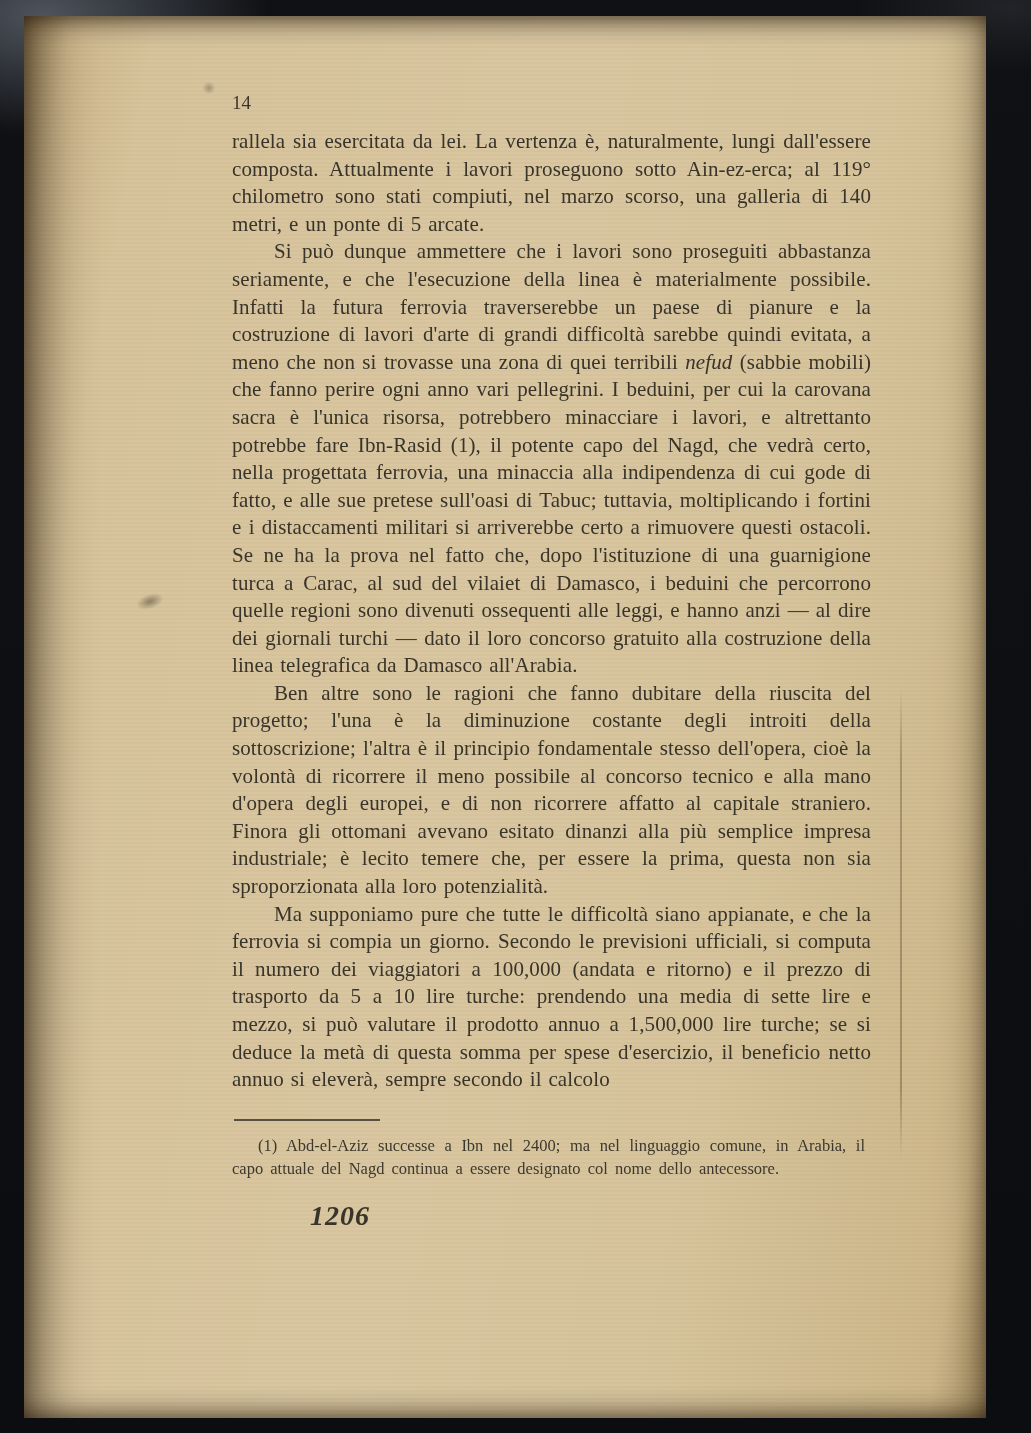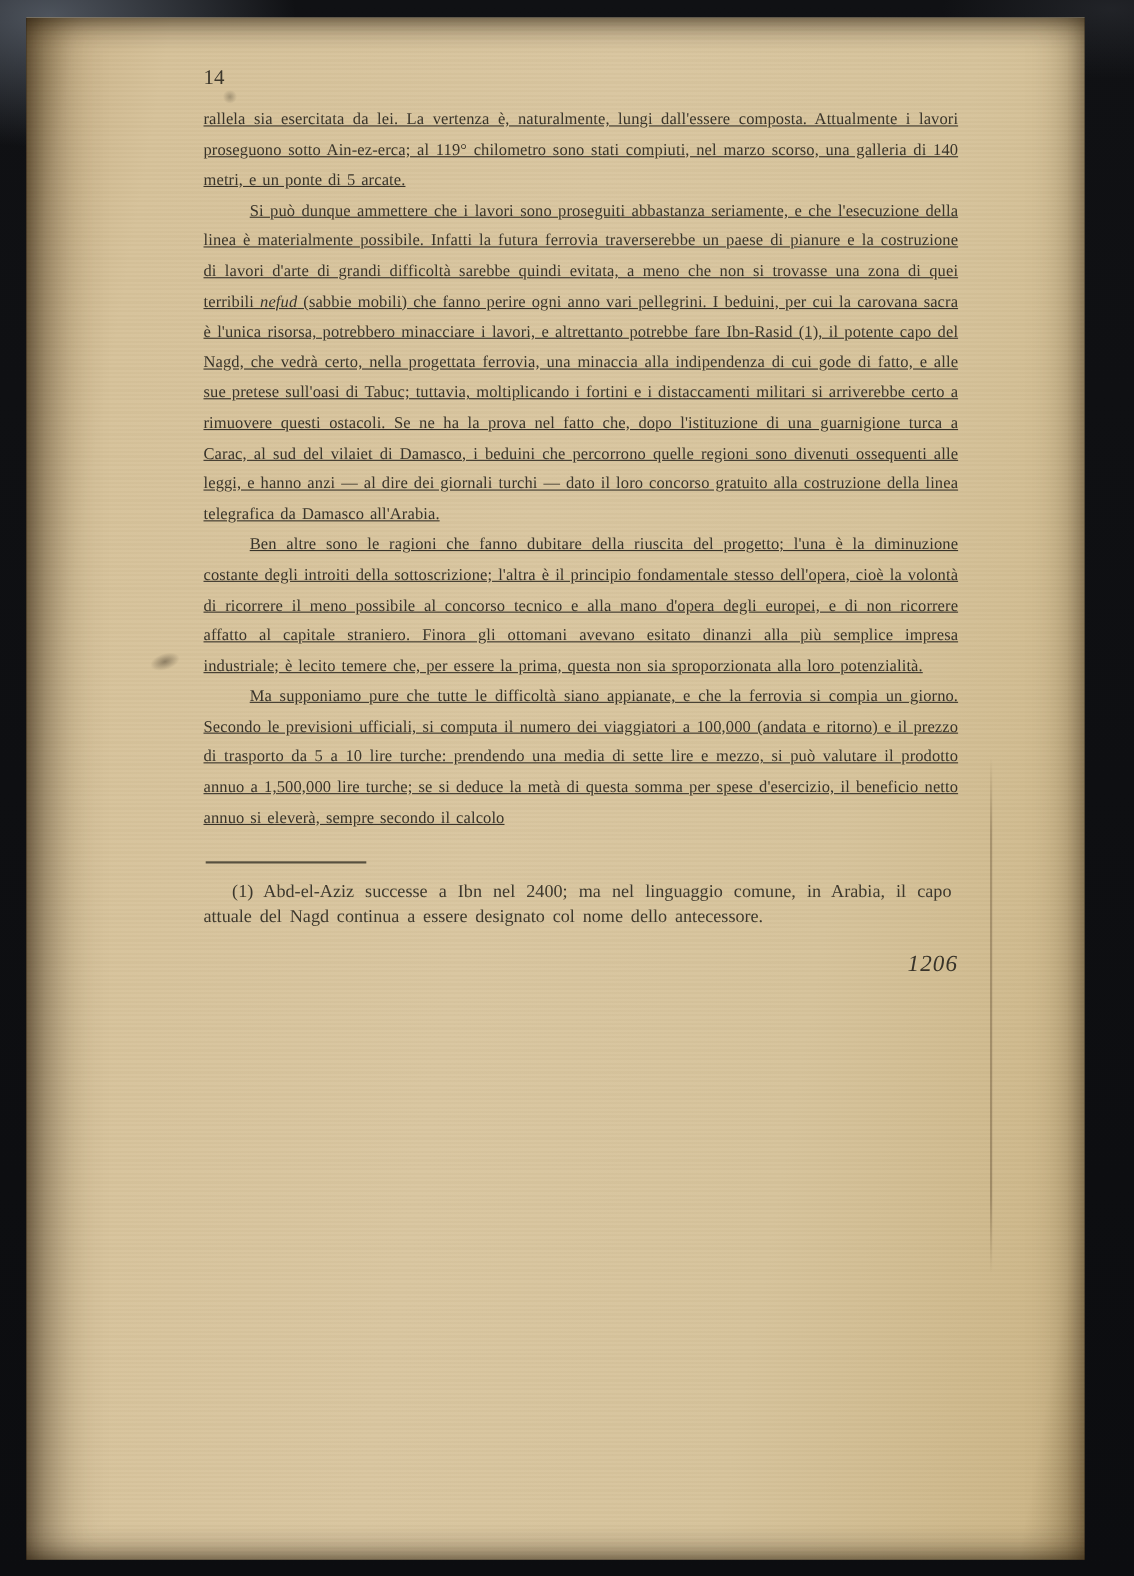--- a/index.html
+++ b/index.html
@@ -23,65 +23,64 @@
       repeating-linear-gradient(0deg, rgba(255,255,255,0.018) 0 2px, rgba(60,40,20,0.018) 2px 4px),
       linear-gradient(100deg, #b7a074 0%, #ccb68d 4%, #d6c29a 11%, #d9c6a0 45%, #d6c39b 72%, #ccb688 95%, #ac9568 100%);
     box-shadow:
       inset 0 16px 26px -16px rgba(28,18,6,0.85),
       inset 0 -16px 26px -16px rgba(28,18,6,0.75),
       inset 42px 0 54px -32px rgba(42,27,10,0.8),
       inset -28px 0 44px -26px rgba(42,27,10,0.6);
   }
   .content {
     position: relative;
-    padding: 44px 115px 0 161px;
+    padding: 76px 115px 0 161px;
     height: 100%;
+    margin-left: 47px;
   }
   .pagenum {
     font-size: 19px;
     color: #3c372c;
     margin-bottom: 14px;
   }
   .body p {
-    font-size: 15px;
+    font-size: 21px;
     line-height: 27.6px;
     text-align: justify;
     color: #39342a;
     text-indent: 42px;
     letter-spacing: 0.1px;
     word-spacing: 1.5px;
-    text-decoration: underline;
   }
   .body p.first { text-indent: 0; }
   .body i { font-style: italic; }
   .footnote-rule {
     width: 146px;
     border-top: 2px solid #57503f;
     margin-top: 25px;
     margin-left: 2px;
   }
   .footnote {
     font-size: 16.5px;
     line-height: 23px;
     text-align: justify;
     color: #3d382d;
     text-indent: 26px;
     margin-top: 13px;
     word-spacing: 3px;
     padding-right: 6px;
   }
   .folio {
-    font-size: 21px;
-    font-weight: normal;
+    font-size: 28px;
+    font-weight: bold;
     font-style: italic;
     color: #39342a;
     margin-top: 20px;
     margin-left: 78px;
     letter-spacing: 1px;
-    text-align: right;
   }
   .crease {
     position: absolute; right: 84px; top: 672px; width: 2px; height: 470px;
     background: linear-gradient(180deg, rgba(90,70,45,0) 0%, rgba(90,70,45,0.35) 15%, rgba(90,70,45,0.4) 85%, rgba(90,70,45,0) 100%);
   }
   .smudge {
     position: absolute; left: 112px; top: 578px; width: 28px; height: 15px;
     background: radial-gradient(ellipse, rgba(70,60,45,0.5), rgba(70,60,45,0) 70%);
     transform: rotate(-18deg);
   }

